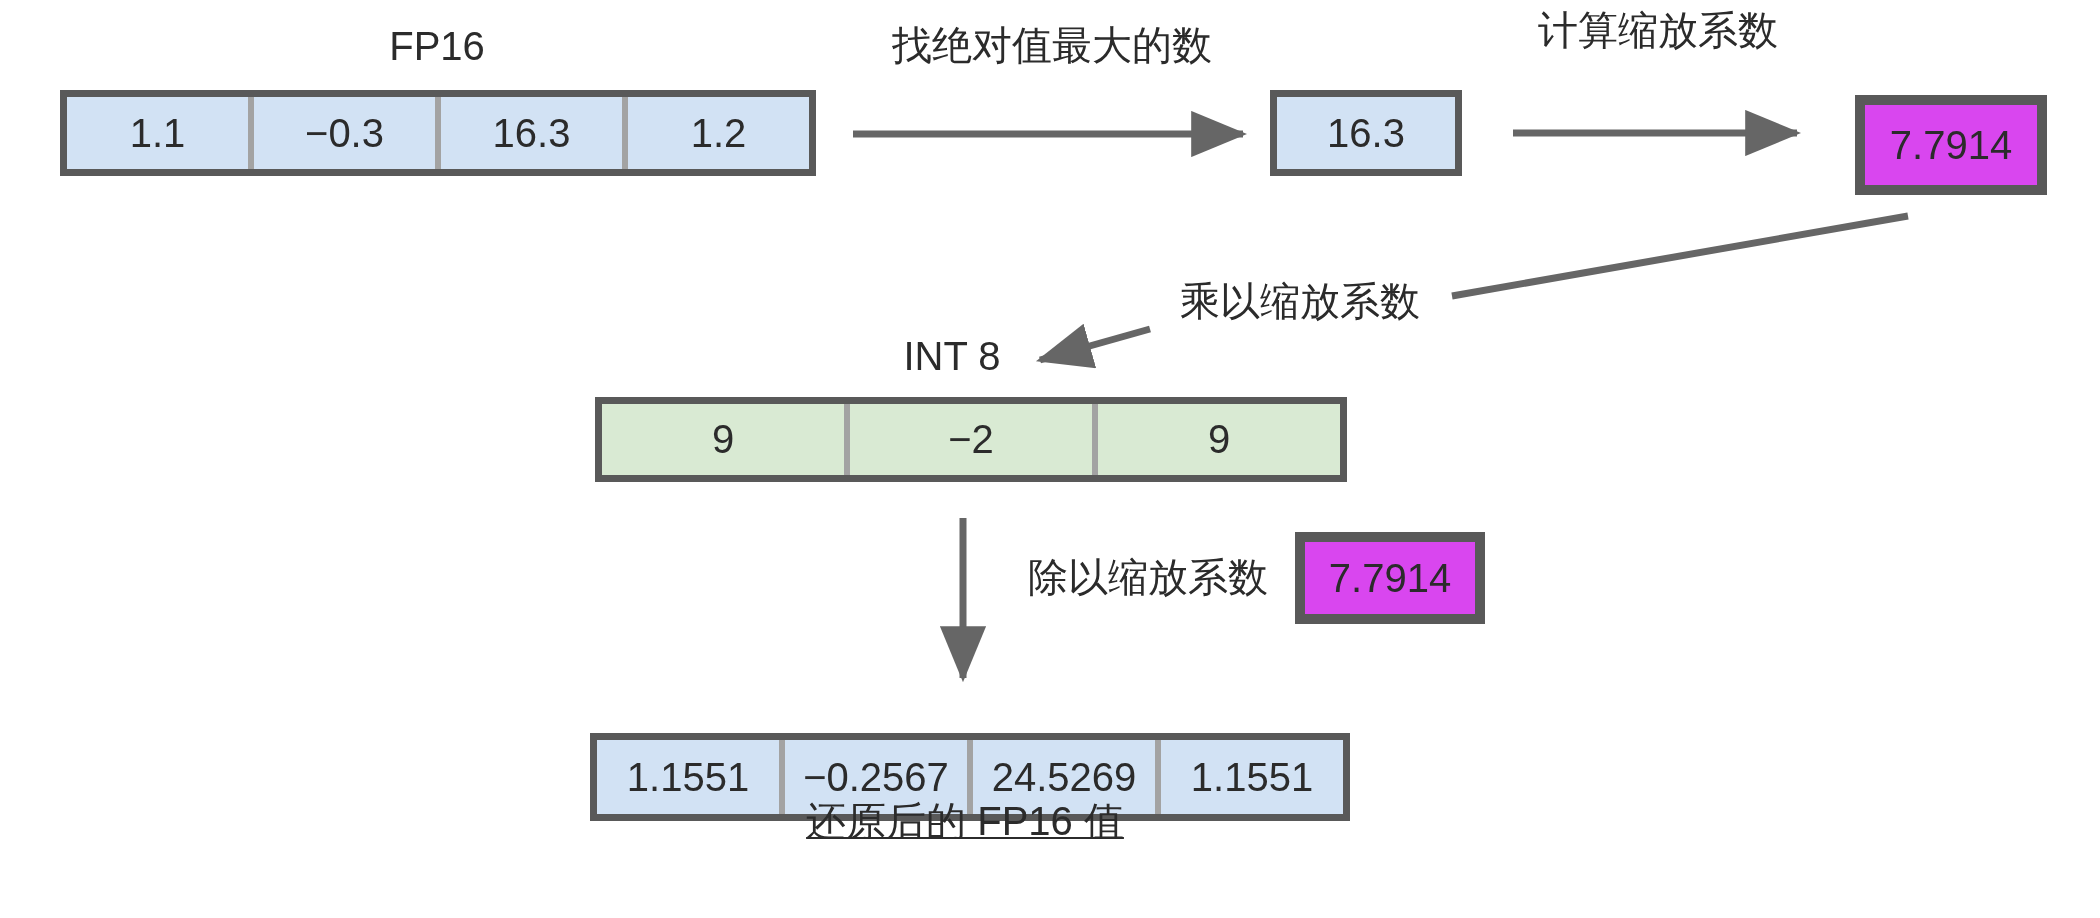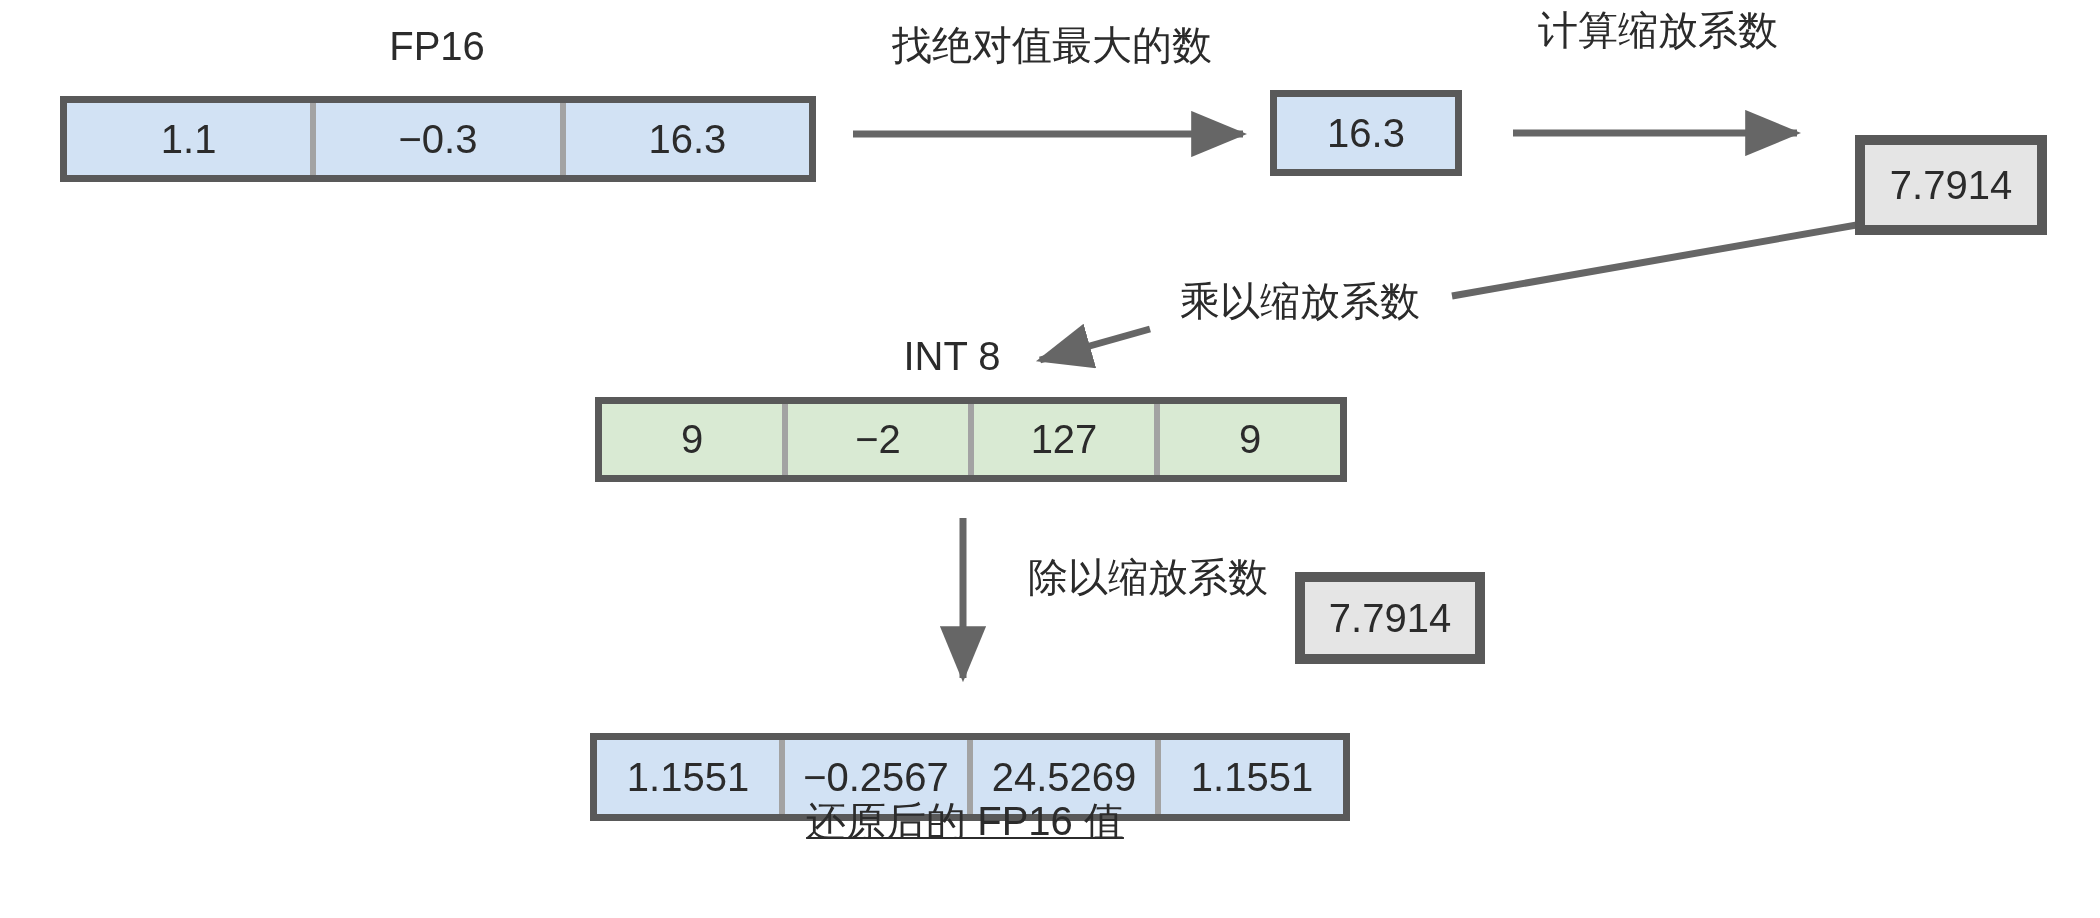--- a/index.html
+++ b/index.html
@@ -41,21 +41,21 @@
     align-items: center;
     justify-content: center;
     font-size: 40px;
     box-sizing: border-box;
     border: 7px solid #595959;
     white-space: nowrap;
   }
   .box.thick { border-width: 10px; }
   .blue   { background: #d2e2f4; }
   .green  { background: #d9ead3; }
-  .purple { background: #e5e5e5; margin-top: 40px; }
+  .purple { background: #d946ef; }
   .lbl {
     position: absolute;
     font-size: 40px;
     line-height: 1.1;
     white-space: nowrap;
     transform: translateX(-50%);
     color: #2b2b2b;
   }
 </style>
 </head>
@@ -71,42 +71,42 @@
     </defs>
     <line x1="853" y1="134" x2="1243" y2="134" marker-end="url(#ah)"></line>
     <line x1="1513" y1="133" x2="1797" y2="133" marker-end="url(#ah)"></line>
     <line x1="1908" y1="216" x2="1452" y2="296"></line>
     <line x1="1150" y1="329" x2="1040" y2="360" marker-end="url(#ah)"></line>
     <line x1="963" y1="518" x2="963" y2="678" marker-end="url(#ah)"></line>
   </svg>
 
   <div class="lbl" style="left:437px; top:24px;">FP16</div>
 
-  <div class="arr" style="left:60px; top:96px; width:756px; height:86px;justify-content:center;">
+  <div class="arr" style="left:60px; top:90px; width:756px; height:86px;justify-content:center;">
     <div class="cell blue">1.1</div>
     <div class="cell blue">−0.3</div>
     <div class="cell blue">16.3</div>
+    <div class="cell blue">1.2</div>
   </div>
 
   <div class="lbl" style="left:1052px; top:24px;font-family:Liberation Serif, serif;">找绝对值最大的数</div>
 
   <div class="box blue" style="left:1270px; top:90px; width:192px; height:86px;">16.3</div>
 
   <div class="lbl" style="left:1658px; top:8px;">计算缩放系数</div>
 
   <div class="box purple thick" style="left:1855px; top:95px; width:192px; height:100px;">7.7914</div>
 
   <div class="lbl" style="left:1300px; top:279px;text-align:right;">乘以缩放系数</div>
 
   <div class="lbl" style="left:952px; top:334px;">INT 8</div>
 
   <div class="arr" style="left:595px; top:397px; width:752px; height:85px;">
     <div class="cell green">9</div>
     <div class="cell green">−2</div>
-    <div class="cell green">127</div>
     <div class="cell green">9</div>
   </div>
 
   <div class="lbl" style="left:1148px; top:555px;">除以缩放系数</div>
 
   <div class="box purple thick" style="left:1295px; top:532px; width:190px; height:92px;">7.7914</div>
 
   <div class="arr" style="left:590px; top:733px; width:760px; height:88px;">
     <div class="cell blue">1.1551</div>
     <div class="cell blue">−0.2567</div>

